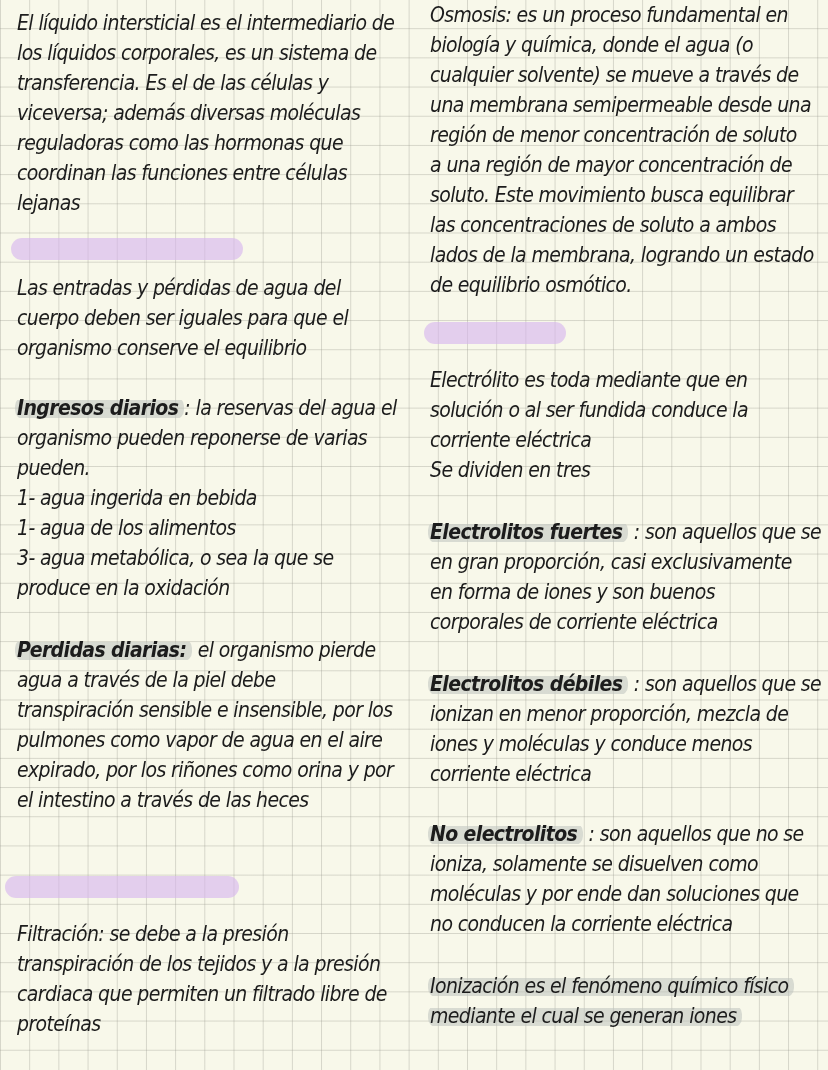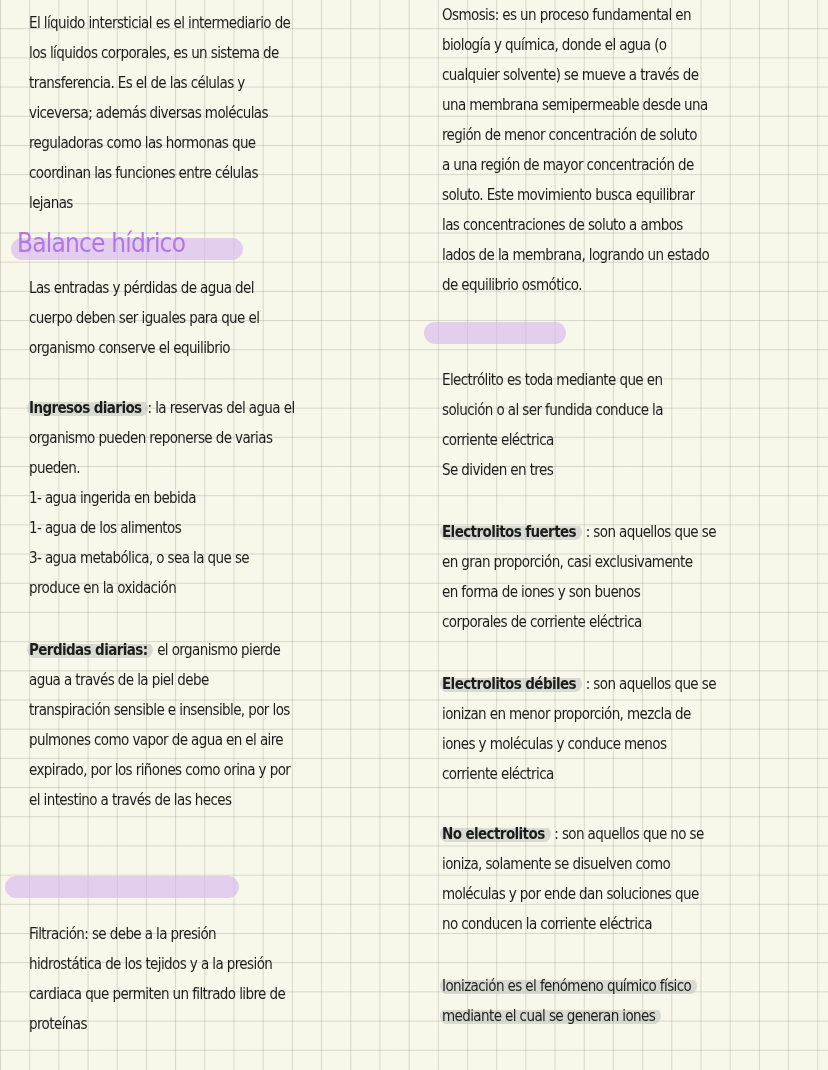--- a/index.html
+++ b/index.html
@@ -11,23 +11,24 @@
       linear-gradient(to bottom, rgba(150,150,140,0.35) 1px, transparent 1px);
     background-size:29.2px 29.2px;
     background-position:0px -1px;
     font-family:"DejaVu Sans Condensed","DejaVu Sans", sans-serif;
     color:#1c1c1c;
   }
   .col { position:absolute; top:0; }
   .col.left { left:17px; width:395px; }
   .col.right { left:430px; width:395px; }
   .line {
-    position:absolute; left:12px; white-space:nowrap;
-    font-size:15px; line-height:28px; letter-spacing:-0.6px;
+    position:absolute; left:0; white-space:nowrap;
+    font-size:21px; line-height:28px; letter-spacing:-0.6px;
     transform-origin:left center;
+    font-style:italic;
   }
   .b { font-weight:bold; position:relative; }
   .hl {
     background: linear-gradient(to bottom, transparent 18%, rgba(190,195,190,0.55) 18%, rgba(190,195,190,0.55) 92%, transparent 92%);
     border-radius:10px; padding:0 6px 0 2px; margin-left:-2px;
   }
   .heading {
     position:absolute; white-space:nowrap;
     font-size:26px; line-height:34px; color:#b277e6; letter-spacing:-0.8px;
   }
@@ -44,21 +45,20 @@
   <div class="line" style="top:9px">El líquido intersticial es el intermediario de</div>
   <div class="line" style="top:39px">los líquidos corporales, es un sistema de</div>
   <div class="line" style="top:69px">transferencia. Es el de las células y</div>
   <div class="line" style="top:99px">viceversa; además diversas moléculas</div>
   <div class="line" style="top:129px">reguladoras como las hormonas que</div>
   <div class="line" style="top:159px">coordinan las funciones entre células</div>
   <div class="line" style="top:189px">lejanas</div>
 
   <div class="heading" style="top:226px; left:0px">
     <div class="bar" style="width:232px"></div>
-    <span class="txt">Balance hídrico</span>
   </div>
 
   <div class="line" style="top:274px">Las entradas y pérdidas de agua del</div>
   <div class="line" style="top:304px">cuerpo deben ser iguales para que el</div>
   <div class="line" style="top:334px">organismo conserve el equilibrio</div>
 
   <div class="line" style="top:394px">
     <span class="b hl">Ingresos diarios</span><span>: la reservas del agua el</span>
   </div>
   <div class="line" style="top:424px">organismo pueden reponerse de varias</div>
@@ -75,21 +75,21 @@
   <div class="line" style="top:696px">transpiración sensible e insensible, por los</div>
   <div class="line" style="top:726px">pulmones como vapor de agua en el aire</div>
   <div class="line" style="top:756px">expirado, por los riñones como orina y por</div>
   <div class="line" style="top:786px">el intestino a través de las heces</div>
 
   <div class="heading" style="top:862px; left:-6px">
     <div class="bar" style="width:234px; top:14px"></div>
   </div>
 
   <div class="line" style="top:920px">Filtración: se debe a la presión</div>
-  <div class="line" style="top:950px">hidrostática de los tejidos y a la presión</div>
+  <div class="line" style="top:950px">transpiración de los tejidos y a la presión</div>
   <div class="line" style="top:980px">cardiaca que permiten un filtrado libre de</div>
   <div class="line" style="top:1010px">proteínas</div>
 </div>
 
 <div class="col right">
   <div class="line" style="top:1px">Osmosis: es un proceso fundamental en</div>
   <div class="line" style="top:31px">biología y química, donde el agua (o</div>
   <div class="line" style="top:61px">cualquier solvente) se mueve a través de</div>
   <div class="line" style="top:91px">una membrana semipermeable desde una</div>
   <div class="line" style="top:121px">región de menor concentración de soluto</div>

